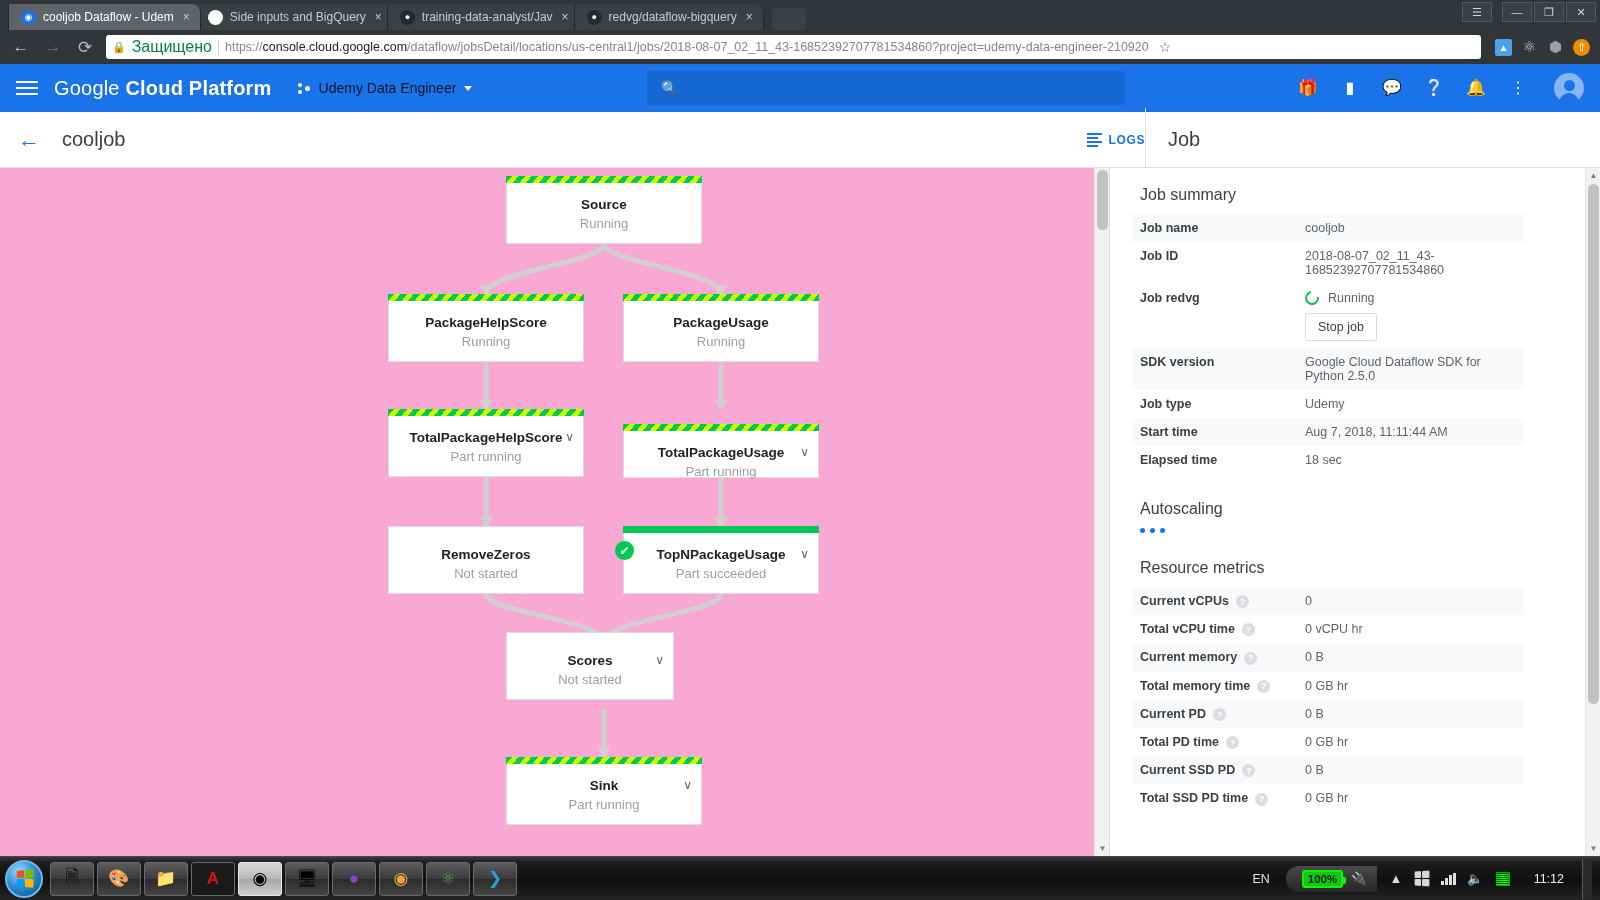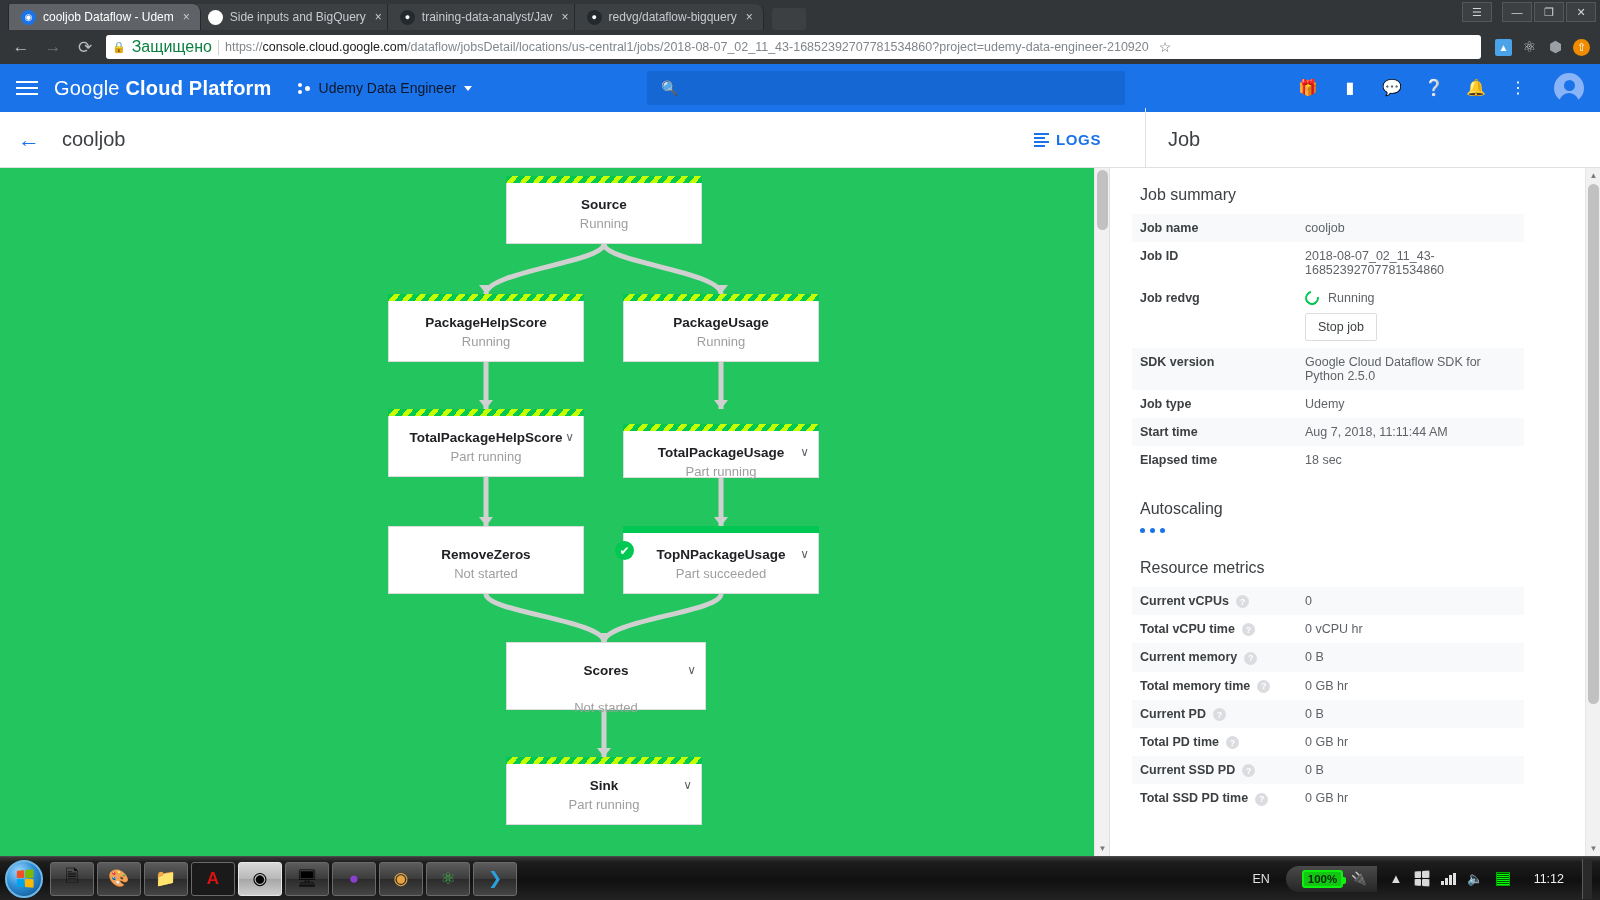--- a/index.html
+++ b/index.html
@@ -80,29 +80,29 @@
   #gcp-search input { flex: 1; background: transparent; border: 0; outline: 0; color: #fff; font-size: 13px; font-family: inherit; }
   #header-icons { margin-left: auto; display: flex; align-items: center; gap: 22px; }
   .hicon { color: #fff; font-size: 16px; width: 20px; text-align: center; line-height: 1; }
   #avatar { width: 30px; height: 30px; border-radius: 50%; background: #8ab4f8; display:flex; align-items:flex-end; justify-content:center; overflow:hidden; margin-left: 4px;}
   #avatar .head { width:11px;height:11px;border-radius:50%;background:#1a73e8; position:relative; top:-12px;}
   #avatar .body { width:20px;height:10px;border-radius:10px 10px 0 0;background:#1a73e8; position:absolute; margin-top:19px;}
 
   #subheader { height: 56px; display: flex; align-items: center; border-bottom: 1px solid #e0e0e0; }
   #back-arrow { color: #1a73e8; font-size: 22px; margin: 0 22px 0 18px; }
   #job-title { font-size: 20px; color: #3c4043; font-weight: 400; }
-  #logs-btn { margin-left: auto; display: flex; align-items: center; gap: 7px; color: #1a73e8; font-size: 15px; font-weight: 600; letter-spacing: .6px; }
+  #logs-btn { margin-left: auto; display: flex; align-items: center; gap: 7px; color: #1a73e8; font-size: 12px; font-weight: 600; letter-spacing: .6px; }
   #logs-lines { display: flex; flex-direction: column; gap: 2px; width: 15px; }
   #logs-lines i { height: 2px; background: #1a73e8; display:block;}
   #logs-lines i:nth-child(2){ width:11px;} #logs-lines i:nth-child(4){ width:11px;}
-  #right-title { width: 455px; padding-left: 22px; font-size: 20px; color: #3c4043; border-left: 1px solid #e0e0e0; height:64px; display:flex; align-items:center;margin-left:44px; }
+  #right-title { width: 455px; padding-left: 22px; font-size: 20px; color: #3c4043; border-left: 1px solid #e0e0e0; height:64px; display:flex; align-items:center; }
 
   #body-area { display: flex; height: 688px; }
   
-  #graph-pane { position: relative; width: 1110px; height: 688px; overflow: hidden; background: #22c55e; border-right: 1px solid #e0e0e0;}
+  #graph-pane { position: relative; width: 1110px; height: 688px; overflow: hidden; background: #f9a8d4; border-right: 1px solid #e0e0e0;}
   #graph-canvas { position: absolute; left: 0; top: 0; width: 1110px; height: 688px; }
   .node {
     position: absolute; background: #fff; border: 1px solid #dadce0;
     display: flex; flex-direction: column; align-items: center; z-index: 3;
   }
   .node .statusbar { position: absolute; left: -1px; right: -1px; top: -1px; height: 7px; }
   .statusbar.running {
     background: repeating-linear-gradient(-50deg, #00c853 0 5px, #c6ff00 5px 10px);
   }
   .statusbar.succeeded { background: #00c853; }
@@ -346,21 +346,21 @@
               <div class="nm">RemoveZeros</div>
               <div class="st">Not started</div>
             </div>
             <div class="node" style="left: 623px; top: 358px; width: 196px; height: 68px;">
               <div class="statusbar succeeded"></div>
               <div class="okbadge">✔</div>
               <div class="nm">TopNPackageUsage</div>
               <div class="st">Part succeeded</div>
               <div class="chev">∨</div>
             </div>
-            <div class="node" style="left: 506px; top: 474px; width: 200px; height: 68px; gap: 18px;">
+            <div class="node" style="left: 506px; top: 464px; width: 168px; height: 68px;">
               <div class="nm">Scores</div>
               <div class="st">Not started</div>
               <div class="chev">∨</div>
             </div>
             <div class="node" style="left: 506px; top: 589px; width: 196px; height: 68px;">
               <div class="statusbar running"></div>
               <div class="nm">Sink</div>
               <div class="st">Part running</div>
               <div class="chev">∨</div>
             </div>

